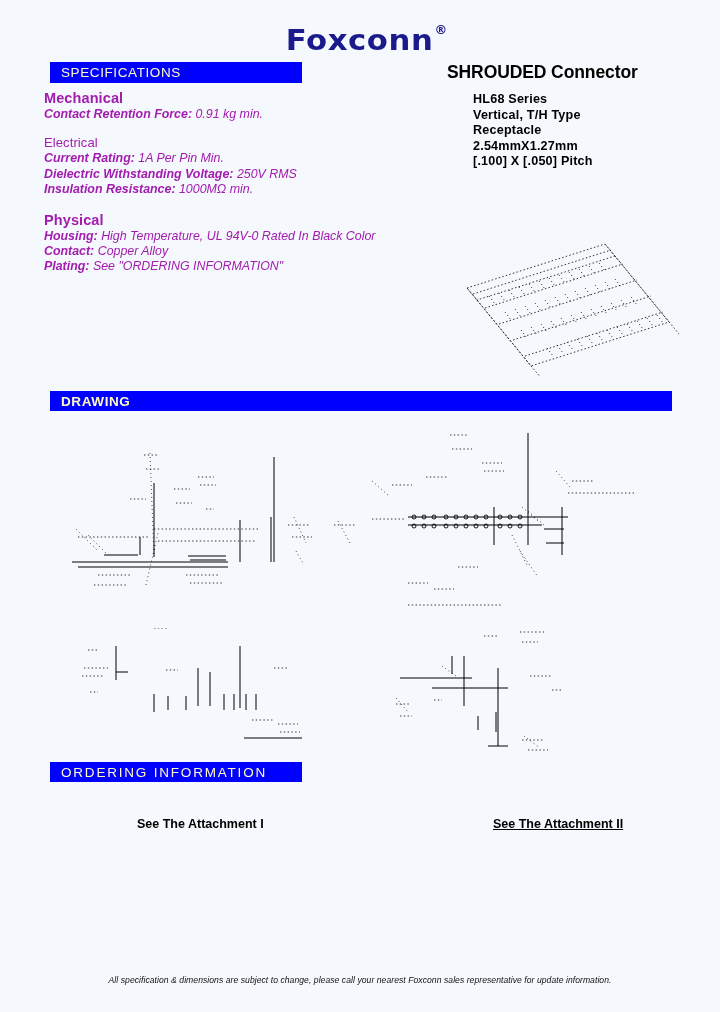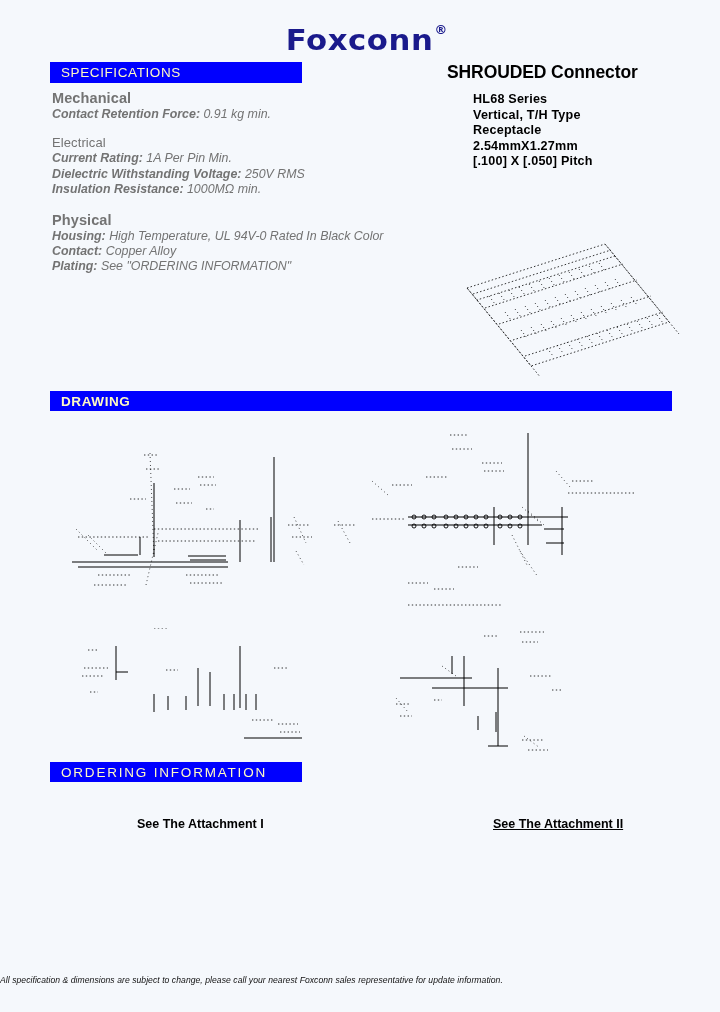--- a/index.html
+++ b/index.html
@@ -56,24 +56,24 @@
     box-sizing: border-box;
   }
   .bar-specs   { left: 50px; top: 62px;  width: 252px; height: 21px; }
   .bar-drawing { left: 50px; top: 391px; width: 622px; height: 20px; font-weight: bold; }
   .bar-order   { left: 50px; top: 762px; width: 252px; height: 20px;
                  letter-spacing: 1.8px; }
 
   
   .specs {
     position: absolute;
-    left: 52px;
+    left: 44px;
     top: 90px;
     width: 390px;
-    color: #737373;
+    color: #a21caf;
   }
   .grp-head {
     font-size: 14.5px;
     font-weight: bold;
     margin: 0 0 1px 0;
     letter-spacing: 0.1px;
   }
   .grp-head.sub { font-weight: normal; font-size: 13px; }
   .spec-line {
     font-size: 12.4px;
@@ -133,20 +133,21 @@
   }
   .attach-1 { left: 137px; top: 817px; }
   .attach-2 { left: 493px; top: 817px; text-decoration: underline; }
 
   
   .footer {
     position: absolute;
     left: 0;
     top: 975px;
     width: 720px;
+    text-align: center;
     font-size: 8.6px;
     font-style: italic;
     color: #111;
     letter-spacing: 0.05px;
   }
 </style>
 </head>
 <body>
 
 <div class="logo-wrap">

